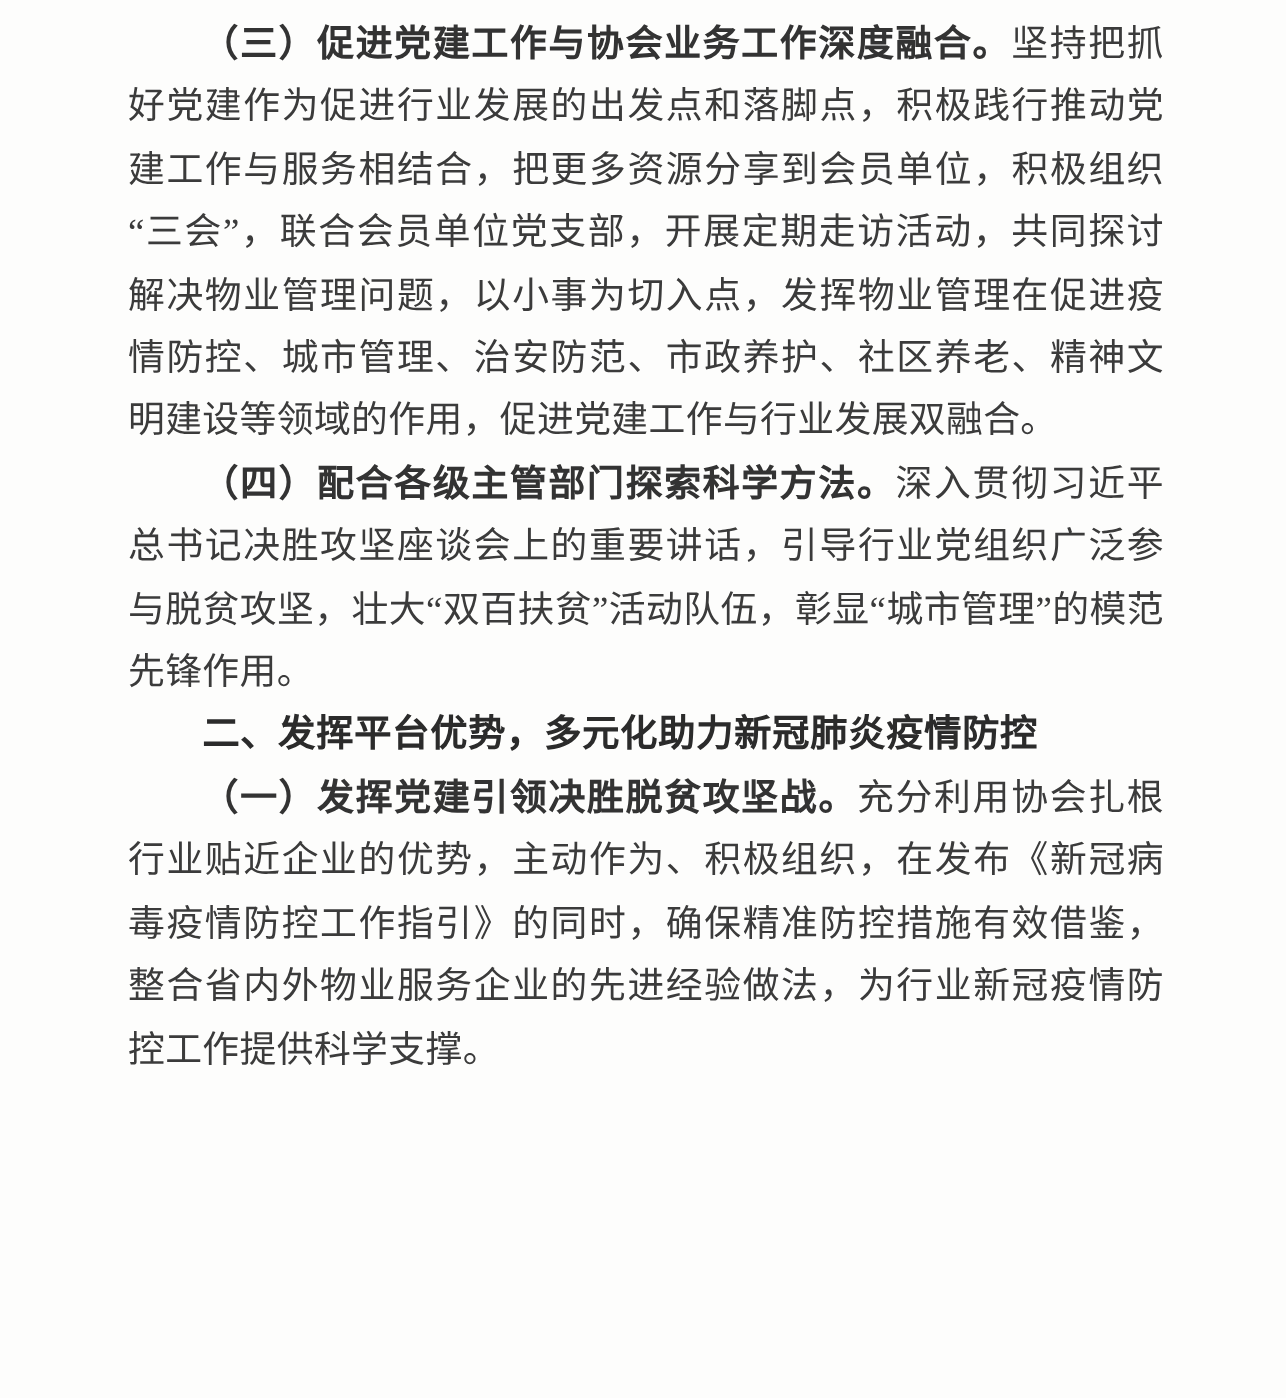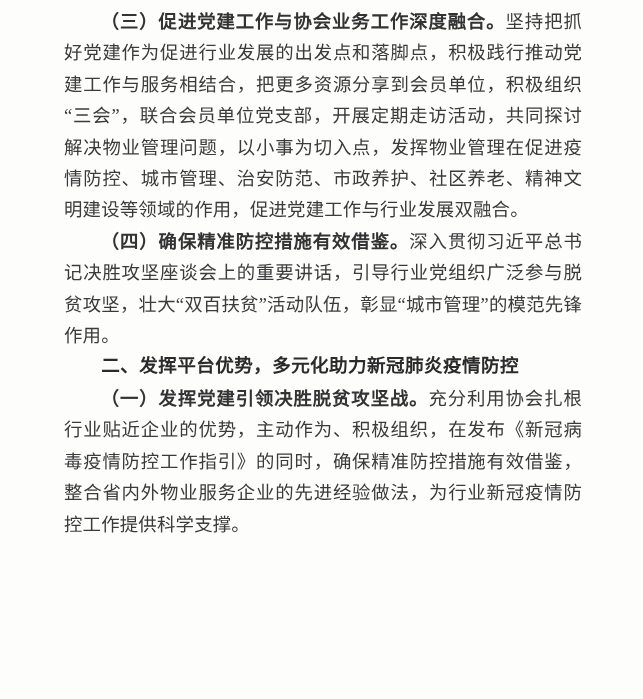--- a/index.html
+++ b/index.html
@@ -26,36 +26,36 @@
     text-indent: 2em;
     letter-spacing: 0.2px;
   }
   .para .lead {
     font-weight: bold;
     color: #333333;
   }
   .heading {
     margin: 0;
     text-indent: 2em;
-    font-family: Liberation Mono, monospace;
+    font-family: Liberation Serif, serif;
     font-weight: bold;
     font-size: 18.6px;
     line-height: 31.4px;
     color: #2b2b2b;
     letter-spacing: 0.4px;
     white-space: nowrap;
   }
 </style>
 </head>
 <body>
 
 <div class="page">
 
   <p class="para"><span class="lead">（三）促进党建工作与协会业务工作深度融合。</span><span>坚持把抓好党建作为促进行业发展的出发点和落脚点，积极践行推动党建工作与服务相结合，把更多资源分享到会员单位，积极组织“三会”，联合会员单位党支部，开展定期走访活动，共同探讨解决物业管理问题，以小事为切入点，发挥物业管理在促进疫情防控、城市管理、治安防范、市政养护、社区养老、精神文明建设等领域的作用，促进党建工作与行业发展双融合。</span></p>
 
-  <p class="para"><span class="lead">（四）确保精准防控措施有效借鉴。</span><span>深入贯彻习近平总书记决胜攻坚座谈会上的重要讲话，引导行业党组织广泛参与脱贫攻坚，壮大“双百扶贫”活动队伍，彰显“城市管理”的模范先锋作用。</span></p>
+  <p class="para"><span class="lead">（四）配合各级主管部门探索科学方法。</span><span>深入贯彻习近平总书记决胜攻坚座谈会上的重要讲话，引导行业党组织广泛参与脱贫攻坚，壮大“双百扶贫”活动队伍，彰显“城市管理”的模范先锋作用。</span></p>
 
 
   <h2 class="heading">二、发挥平台优势，多元化助力新冠肺炎疫情防控</h2>
 
   <p class="para"><span class="lead">（一）发挥党建引领决胜脱贫攻坚战。</span><span>充分利用协会扎根行业贴近企业的优势，主动作为、积极组织，在发布《新冠病毒疫情防控工作指引》的同时，确保精准防控措施有效借鉴，整合省内外物业服务企业的先进经验做法，为行业新冠疫情防控工作提供科学支撑。</span></p>
 
 </div>
 
 </body></html>

